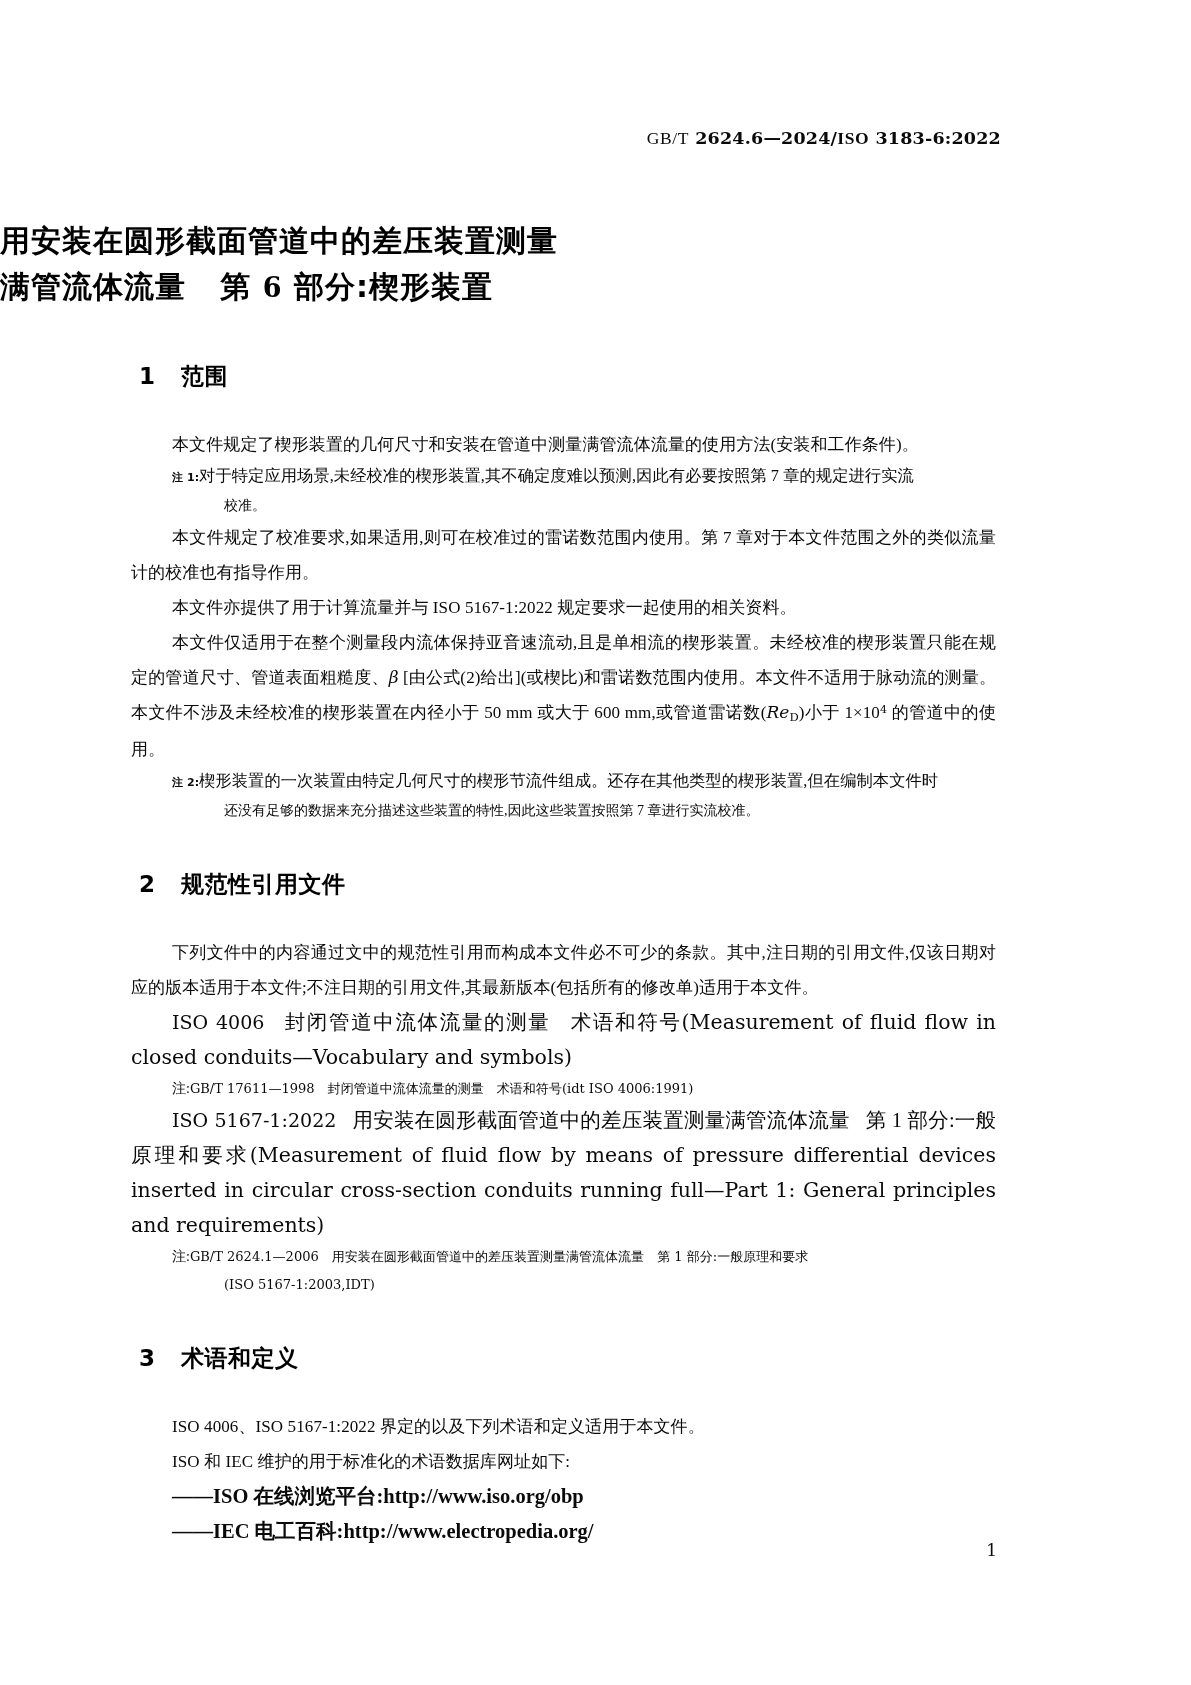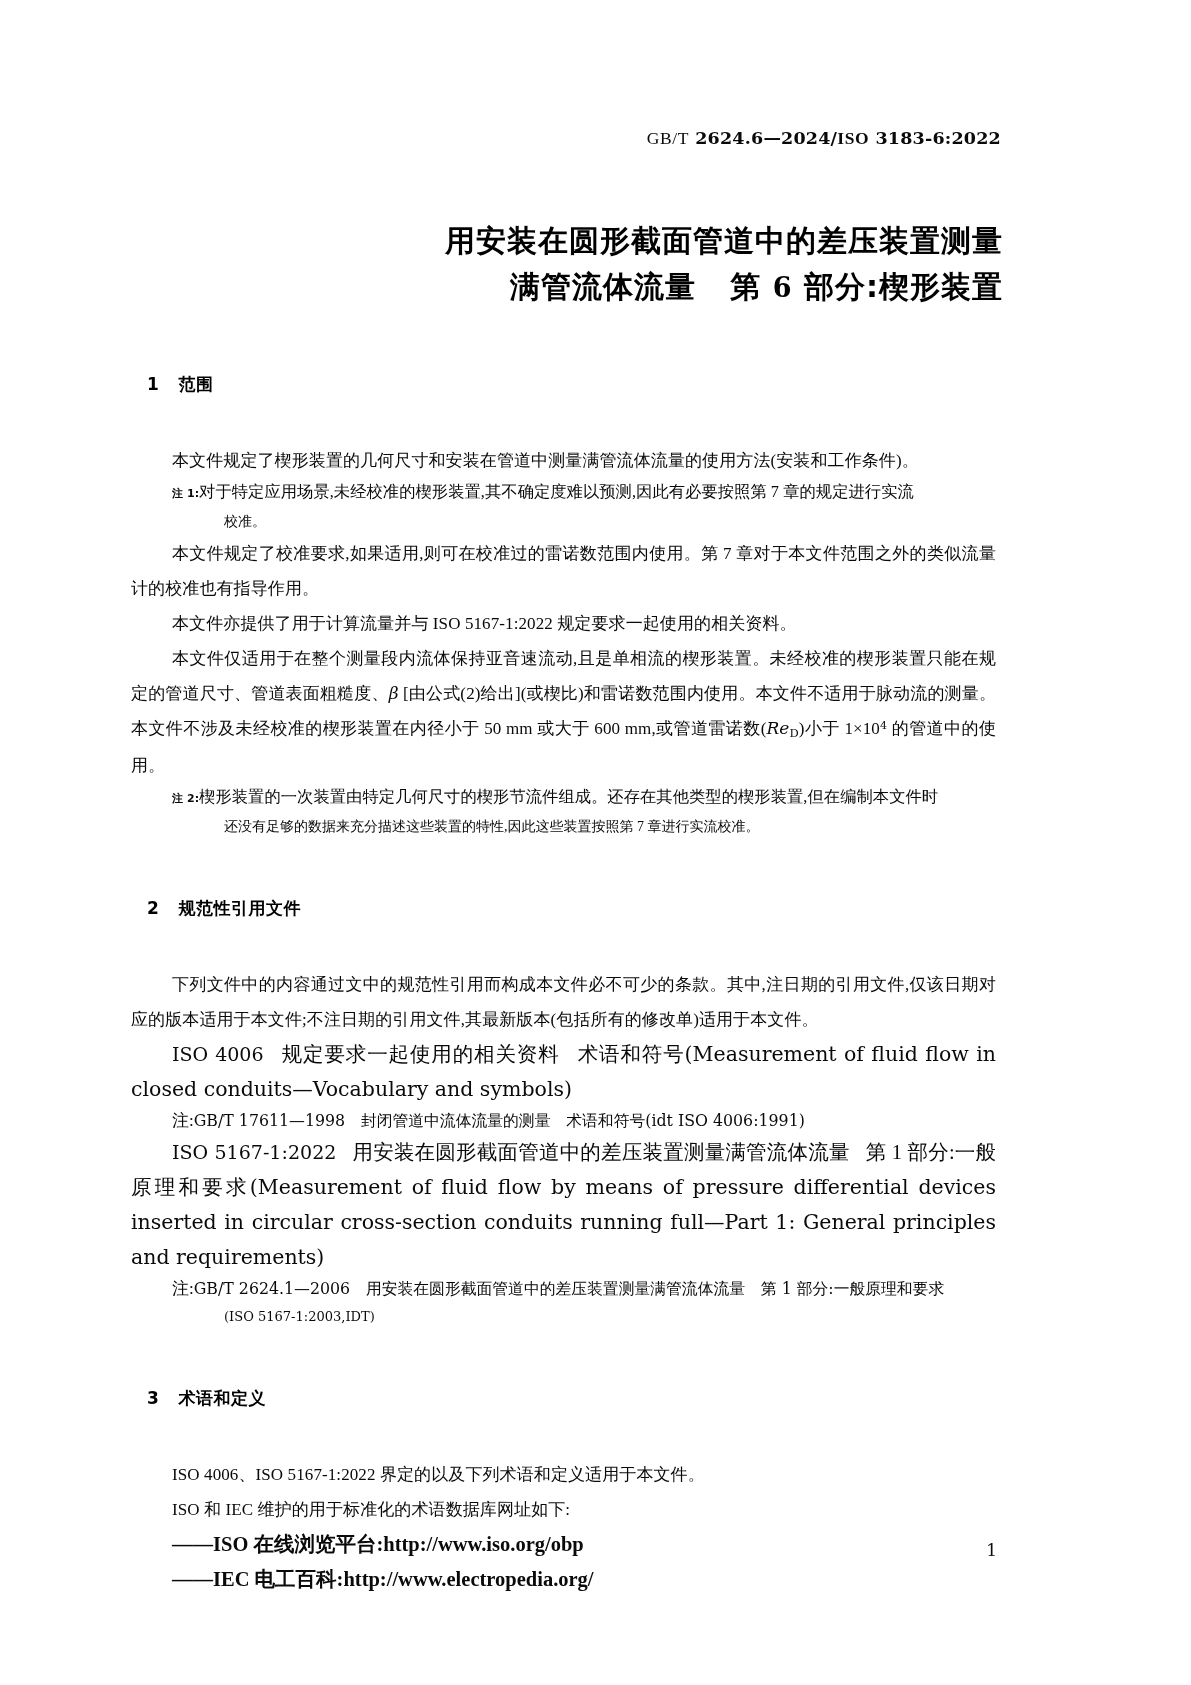--- a/index.html
+++ b/index.html
@@ -35,21 +35,21 @@
   .header .gbt { font-family: "Liberation Serif", serif; font-weight: 400; text-align: right; }
   .header .num { font-family: "DejaVu Serif", serif; font-weight: 700; letter-spacing: 0.2px;}
   .header .iso { font-family: "Liberation Serif", serif; font-weight: 700; }
 
   
   .title-block {
     position: absolute;
     top: 218px;
     left: 0;
     width: 1003px;
-    text-align: right;
+    text-align: left;
   }
   .title-line {
     font-family: "DejaVu Sans", sans-serif;
     font-size: 30px;
     font-weight: 700;
     letter-spacing: 1px;
     line-height: 46px;
     color: #000;
   }
   .title-line .lat {
@@ -60,24 +60,24 @@
 
   
   .content {
     position: absolute;
     top: 355px;
     left: 131px;
     width: 865px;
   }
   h2.section {
     font-family: "DejaVu Sans", sans-serif;
-    font-size: 17px;
+    font-size: 23px;
     font-weight: 700;
     letter-spacing: 0.5px;
-    margin: 16px;
+    margin: 8px;
     padding: 0;
     color: #000;
     line-height: 26px;
   }
   p.body {
     font-size: 17px;
     line-height: 35px;
     margin: 0;
     text-align: justify;
     text-justify: inter-ideograph;
@@ -100,21 +100,21 @@
     font-size: 11px;
   }
   p.note-cont {
     font-size: 14px;
     line-height: 28px;
     margin: 0;
     padding-left: 93px;
     text-align: justify;
   }
   p.note-hang {
-    font-size: 17px;
+    font-size: 14px;
     line-height: 28px;
     margin: 0;
     padding-left: 41px;
     text-indent: 0;
     text-align: justify;
   }
   .lat {
     font-family: "DejaVu Serif", serif;
   }
   .latsm {
@@ -194,21 +194,21 @@
 
     <div class="gap-xl"></div>
 
     <h2 class="section">
       <span>2</span>&nbsp;&nbsp;&nbsp;<span>规范性引用文件</span>
     </h2>
     <div class="gap-lg"></div>
 
     <p class="body">下列文件中的内容通过文中的规范性引用而构成本文件必不可少的条款。其中,注日期的引用文件,仅该日期对应的版本适用于本文件;不注日期的引用文件,其最新版本(包括所有的修改单)适用于本文件。</p>
 
-    <p class="refpara"><span class="latsm">ISO 4006</span>&nbsp;&nbsp;&nbsp;<span>规定要求一起使用的相关资料</span>&nbsp;&nbsp;&nbsp;<span>术语和符号</span><span class="lat">(Measurement of fluid flow in closed conduits—Vocabulary and symbols)</span></p>
+    <p class="refpara"><span class="latsm">ISO 4006</span>&nbsp;&nbsp;&nbsp;<span>封闭管道中流体流量的测量</span>&nbsp;&nbsp;&nbsp;<span>术语和符号</span><span class="lat">(Measurement of fluid flow in closed conduits—Vocabulary and symbols)</span></p>
 
     <p class="note-hang"><span class="nlabel">注:</span><span class="latsm">GB/T 17611—1998　封闭管道中流体流量的测量　术语和符号(idt ISO 4006:1991)</span></p>
 
     <p class="refpara"><span class="latsm">ISO 5167-1:2022</span>&nbsp;&nbsp;&nbsp;<span>用安装在圆形截面管道中的差压装置测量满管流体流量</span>&nbsp;&nbsp;&nbsp;<span>第 1 部分:一般原理和要求</span><span class="lat">(Measurement of fluid flow by means of pressure differential devices inserted in circular cross-section conduits running full—Part 1: General principles and requirements)</span></p>
 
     <p class="note-hang"><span class="nlabel">注:</span><span class="latsm">GB/T 2624.1—2006　用安装在圆形截面管道中的差压装置测量满管流体流量　第 1 部分:一般原理和要求</span></p>
     <p class="note-cont"><span class="latsm">(ISO 5167-1:2003,IDT)</span></p>
 
     <div class="gap-xl"></div>
 

